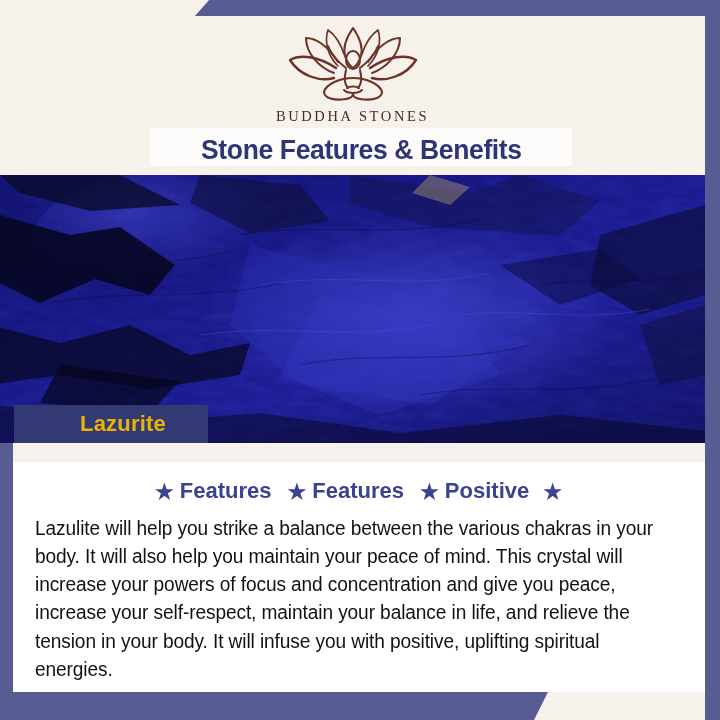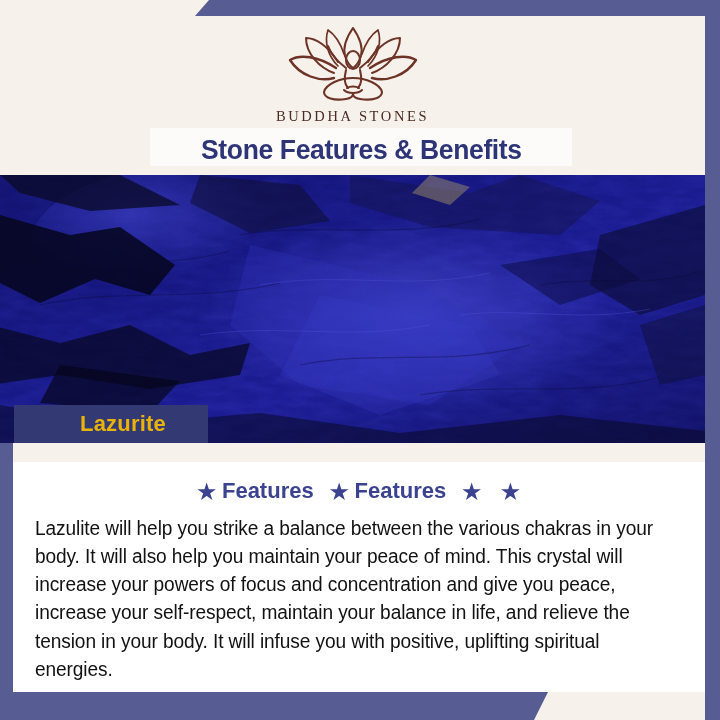--- a/index.html
+++ b/index.html
@@ -266,20 +266,21 @@
       <span class="benefit">
         <span class="star">★</span>
         <span>Features</span>
       </span>
       <span class="benefit">
         <span class="star">★</span>
         <span>Features</span>
       </span>
       <span class="benefit">
         <span class="star">★</span>
+        <span>Positive</span>
       </span>
       <span class="benefit tight">
         <span class="star">★</span>
       </span>
     </div>
     <p class="body-text">Lazulite will help you strike a balance between the various chakras in your body. It will also help you maintain your peace of mind. This crystal will increase your powers of focus and concentration and give you peace, increase your self-respect, maintain your balance in life, and relieve the tension in your body. It will infuse you with positive, uplifting spiritual energies.</p>
   </div>
 
 </div>
 

